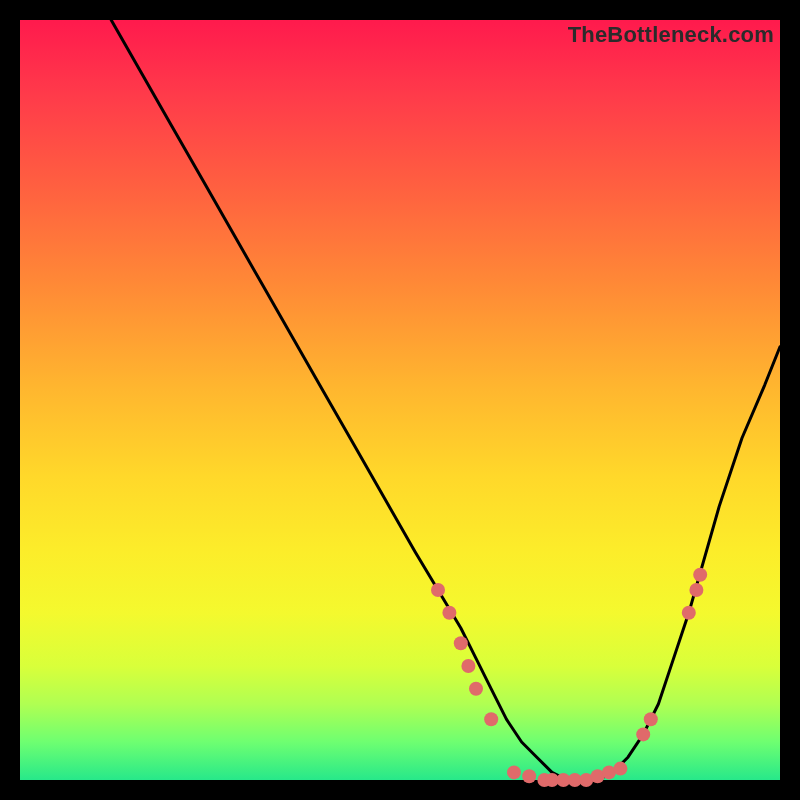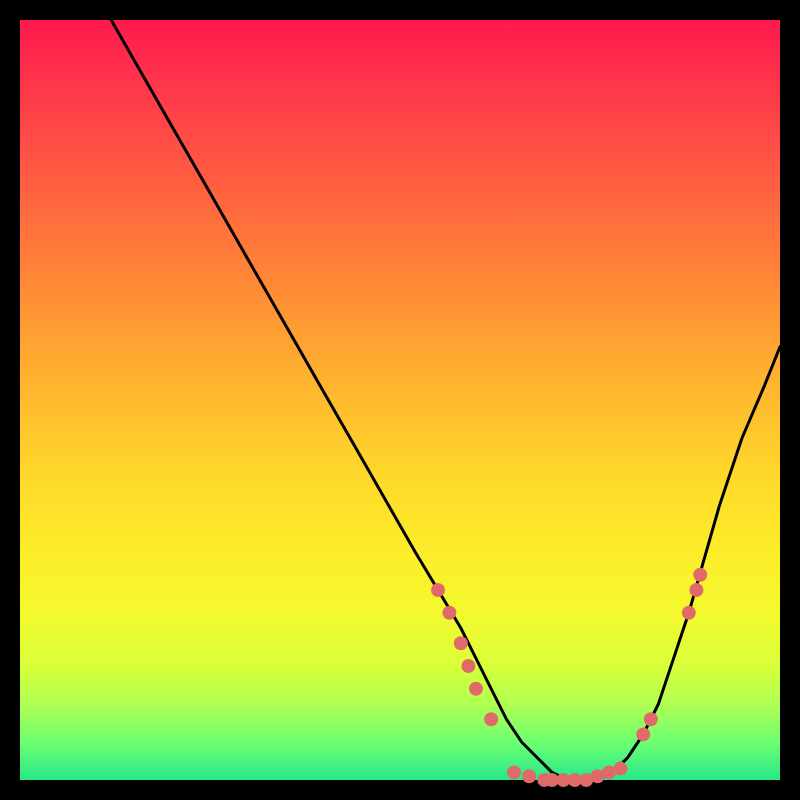--- a/index.html
+++ b/index.html
@@ -65,20 +65,21 @@
     height: 760px;
     overflow: visible;
   }
 </style>
 </head>
 <body>
 
 <div class="frame">
   <div class="plot-area">
     <div class="gradient"></div>
+    <div class="watermark">TheBottleneck.com</div>
     <svg class="curve" viewBox="0 0 760 760" preserveAspectRatio="none">
       <g id="curve-group">
           <path d="M91.20 0.00 L121.60 53.20 L152.00 106.40 L182.40 159.60 L212.80 212.80 L243.20 266.00 L273.60 319.20 L304.00 372.40 L334.40 425.60 L364.80 478.80 L395.20 532.00 L418.00 570.00 L440.80 608.00 L456.00 638.40 L471.20 668.80 L486.40 699.20 L501.60 722.00 L516.80 737.20 L532.00 752.40 L547.20 760.00 L562.40 760.00 L577.60 760.00 L592.80 752.40 L608.00 737.20 L623.20 714.40 L638.40 684.00 L653.60 638.40 L668.80 592.80 L684.00 539.60 L699.20 486.40 L722.00 418.00 L744.80 364.80 L760.00 326.80" fill="none" stroke="#000000" stroke-width="3" stroke-linecap="round" stroke-linejoin="round"></path>
         </g>
       <g id="marker-group">
           <circle cx="418.00" cy="570.00" r="7" fill="#e06a6a"></circle>
           <circle cx="429.40" cy="592.80" r="7" fill="#e06a6a"></circle>
           <circle cx="440.80" cy="623.20" r="7" fill="#e06a6a"></circle>
           <circle cx="448.40" cy="646.00" r="7" fill="#e06a6a"></circle>
           <circle cx="456.00" cy="668.80" r="7" fill="#e06a6a"></circle>

